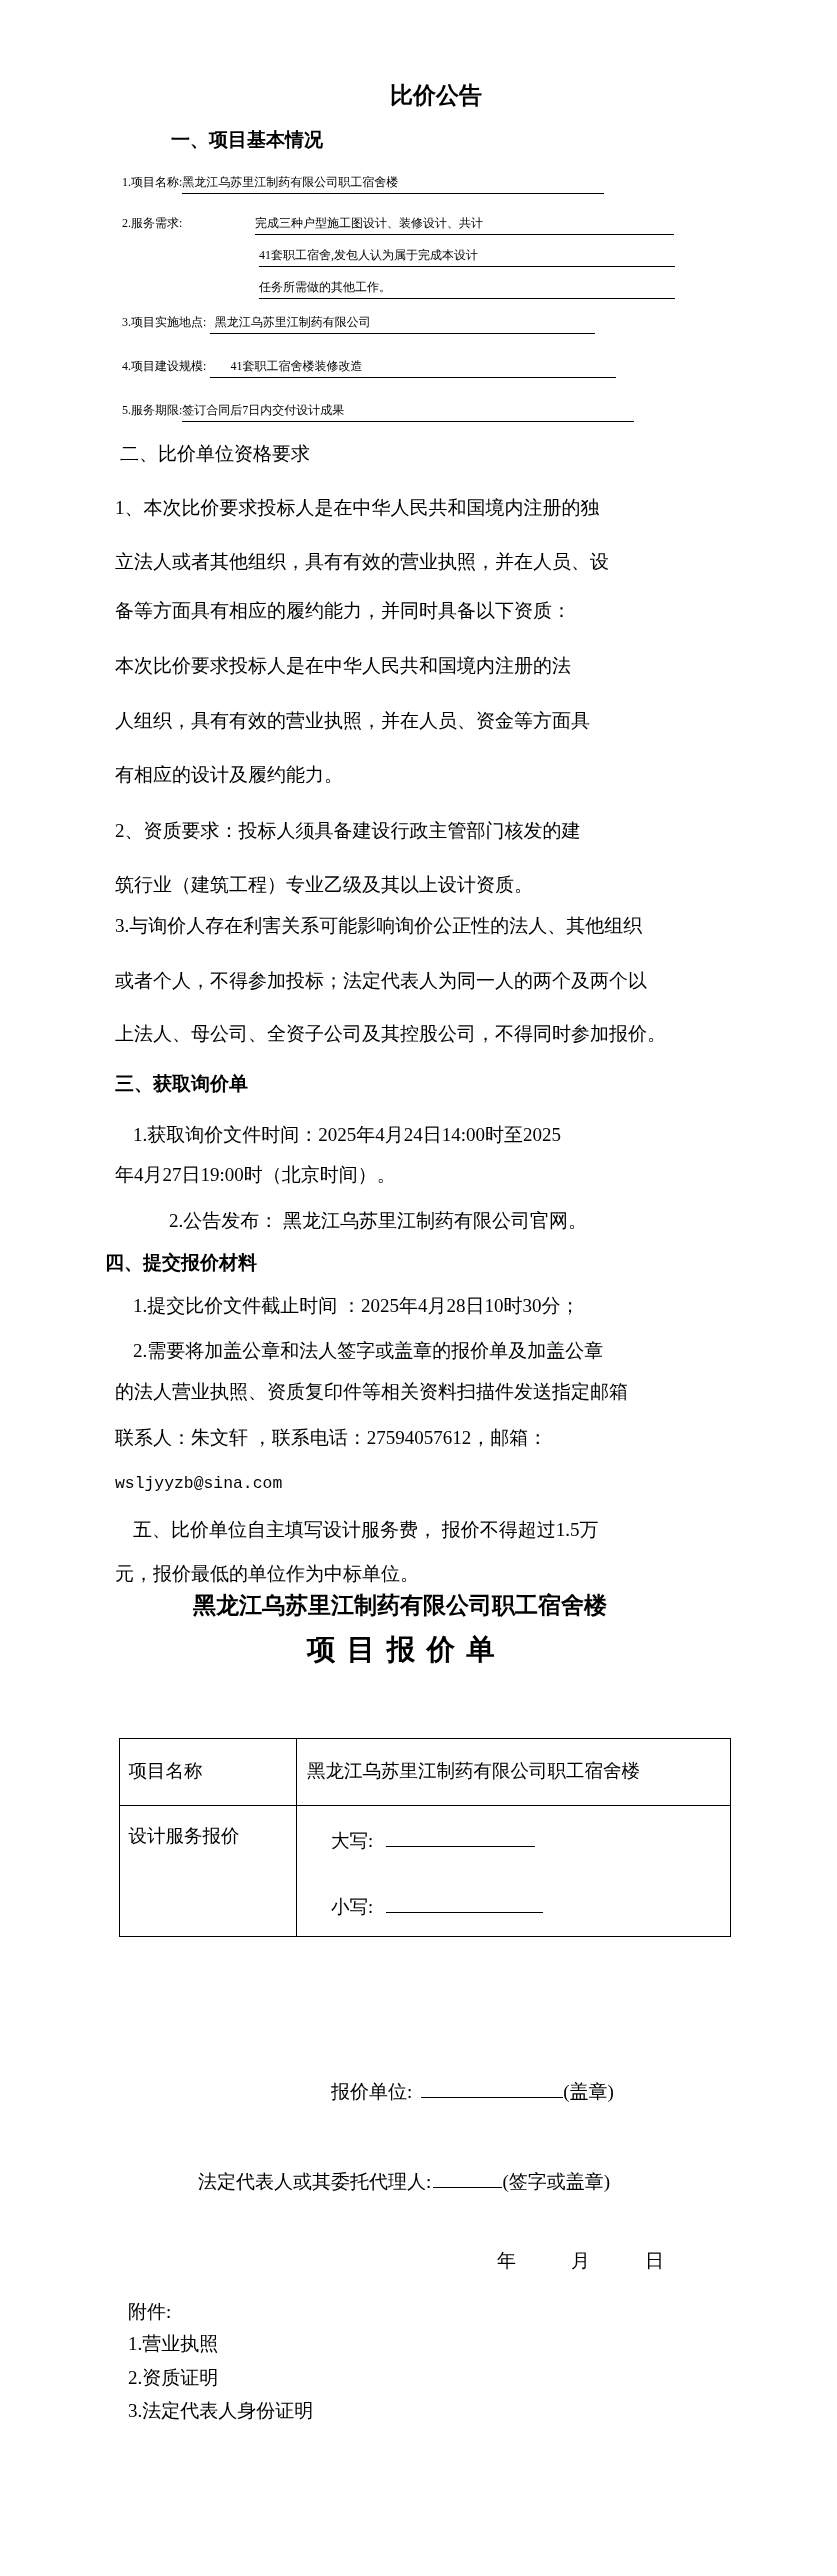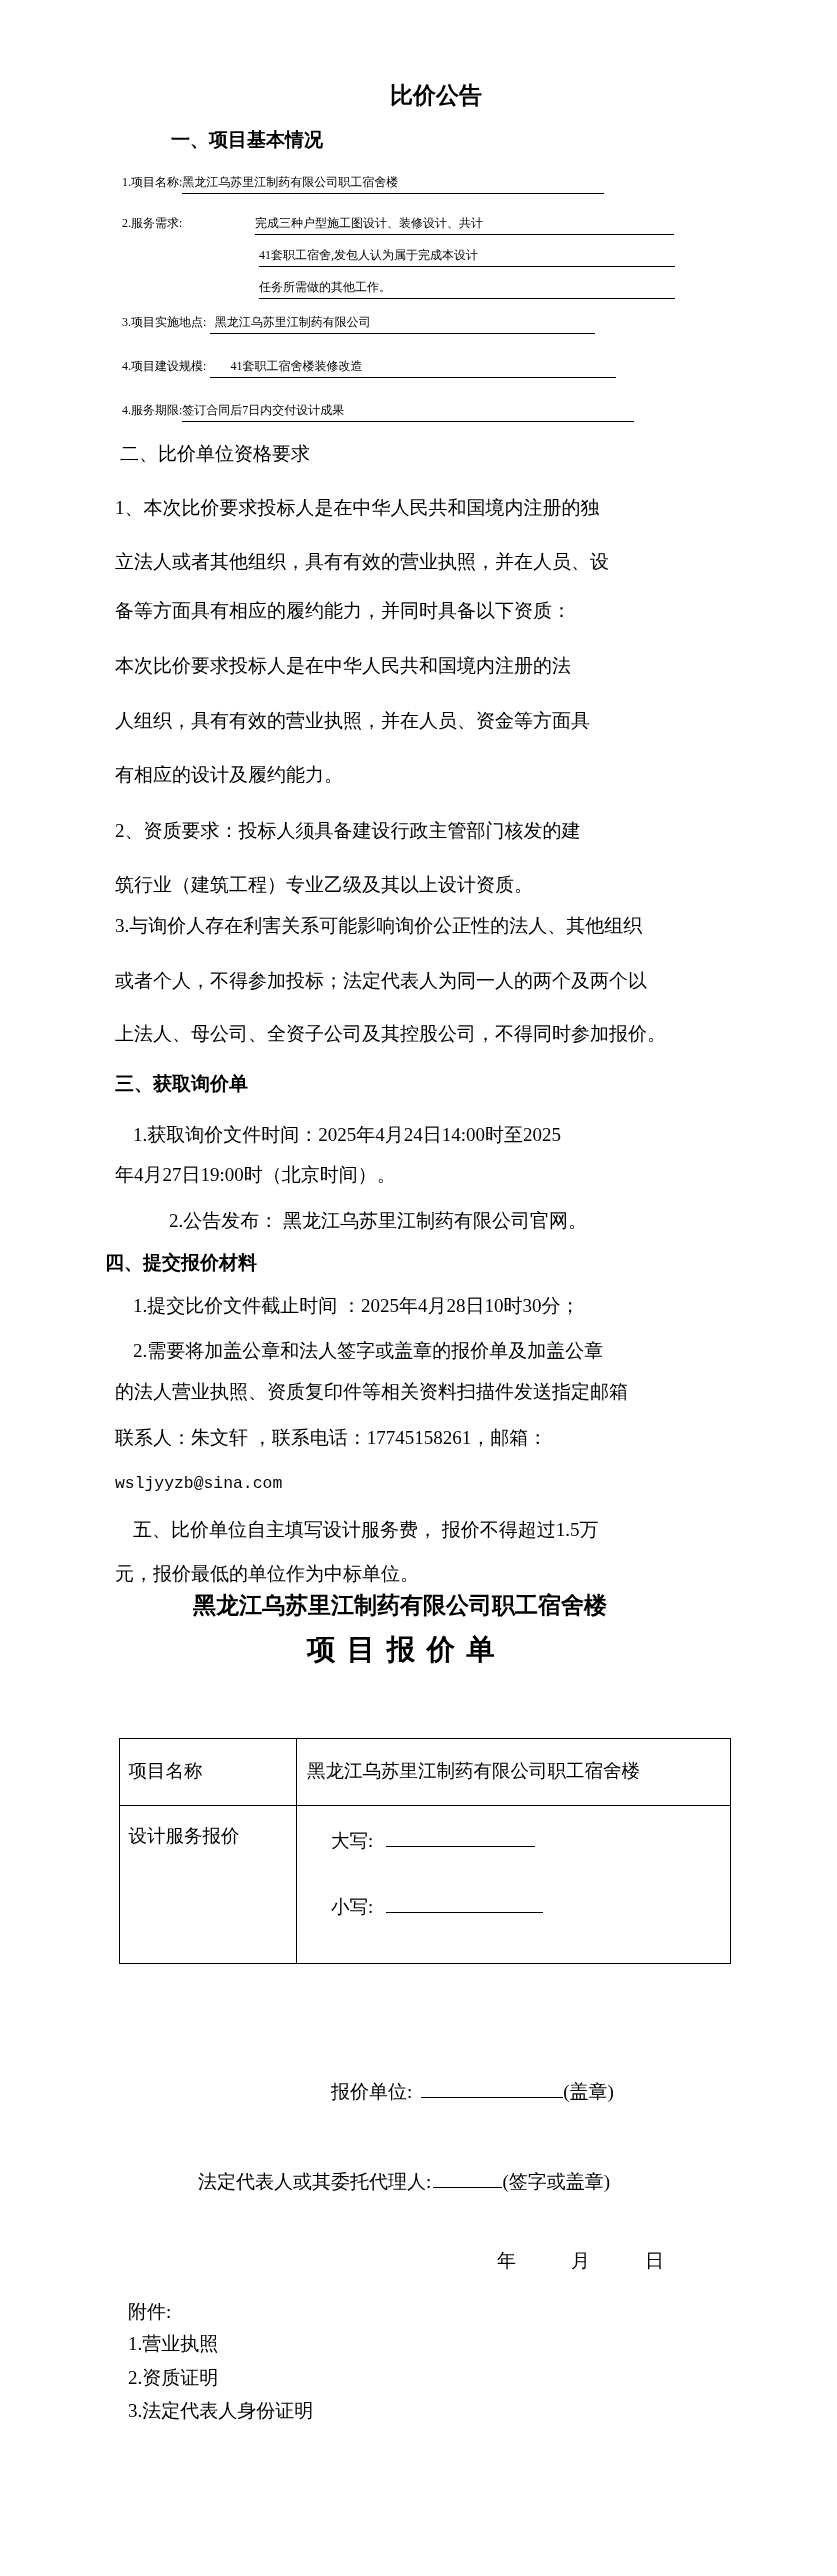--- a/index.html
+++ b/index.html
@@ -28,21 +28,21 @@
       display: inline-block;
       border-bottom: 1.6px solid #000;
       vertical-align: baseline;
       height: 18px;
     }
     .quote-table {
       position: absolute;
       left: 119px;
       top: 1738px;
       width: 612px;
-      height: 226px;
+      height: 199px;
       border: 1.1px solid #000;
       box-sizing: border-box;
     }
     .qt-row { position: absolute; left: 0; right: 0; }
     .qt-row.r1 { top: 0; height: 66px; border-bottom: 1.1px solid #000; }
     .qt-row.r2 { top: 66px; bottom: 0; }
     .qt-divider {
       position: absolute;
       left: 176px;
       top: 0;
@@ -80,21 +80,21 @@
 
 <div class="abs t38" style="left:122px; top:310px;">
   <span>3.项目实施地点:</span><span class="ul" style="width:385px; margin-left:3.2px; padding-left:5.3px; box-sizing:border-box;">黑龙江乌苏里江制药有限公司</span>
 </div>
 
 <div class="abs t38" style="left:122px; top:354px;">
   <span>4.项目建设规模:</span><span class="ul" style="width:406px; margin-left:3.2px; padding-left:21px; box-sizing:border-box;">41套职工宿舍楼装修改造</span>
 </div>
 
 <div class="abs t38" style="left:122px; top:398px;">
-  <span>4.服务期限:</span><span class="ul" style="width:452px;">签订合同后7日内交付设计成果</span>
+  <span>5.服务期限:</span><span class="ul" style="width:452px;">签订合同后7日内交付设计成果</span>
 </div>
 
 <div class="abs t36" style="left:120px; top:442px;">二、比价单位资格要求</div>
 <div class="abs t36" style="left:115px; top:496px;">1、本次比价要求投标人是在中华人民共和国境内注册的独</div>
 <div class="abs t36" style="left:115px; top:550px;">立法人或者其他组织，具有有效的营业执照，并在人员、设</div>
 <div class="abs t36" style="left:115px; top:599px;">备等方面具有相应的履约能力，并同时具备以下资质：</div>
 <div class="abs t36" style="left:115px; top:654px;">本次比价要求投标人是在中华人民共和国境内注册的法</div>
 <div class="abs t36" style="left:115px; top:709px;">人组织，具有有效的营业执照，并在人员、资金等方面具</div>
 <div class="abs t36" style="left:115px; top:763px;">有相应的设计及履约能力。</div>
 <div class="abs t36" style="left:115px; top:819px;">2、资质要求：投标人须具备建设行政主管部门核发的建</div>
@@ -105,21 +105,21 @@
 
 <div class="abs t36 bold" style="left:115px; top:1072px;">三、获取询价单</div>
 <div class="abs t36" style="left:133px; top:1123px;">1.获取询价文件时间：2025年4月24日14:00时至2025</div>
 <div class="abs t36" style="left:115px; top:1163px;">年4月27日19:00时（北京时间）。</div>
 <div class="abs t36" style="left:133px; top:1209px;margin-left:36px;">2.公告发布：  黑龙江乌苏里江制药有限公司官网。</div>
 
 <div class="abs t36 bold" style="left:105px; top:1251px;">四、提交报价材料</div>
 <div class="abs t36" style="left:133px; top:1294px;">1.提交比价文件截止时间 ：2025年4月28日10时30分；</div>
 <div class="abs t36" style="left:133px; top:1339px;">2.需要将加盖公章和法人签字或盖章的报价单及加盖公章</div>
 <div class="abs t36" style="left:115px; top:1382px;font-family:Liberation Mono, monospace;">的法人营业执照、资质复印件等相关资料扫描件发送指定邮箱</div>
-<div class="abs t36" style="left:115px; top:1426px;">联系人：朱文轩 ，联系电话：17745158261，邮箱：</div>
+<div class="abs t36" style="left:115px; top:1426px;">联系人：朱文轩 ，联系电话：27594057612，邮箱：</div>
 <div class="abs" style="left:115px; top:1473px; font-family:'Liberation Mono','DejaVu Sans Mono',monospace; font-size:16.4px; line-height:21px;">wsljyyzb@sina.com</div>
 
 <div class="abs t36" style="left:133px; top:1518px;">五、比价单位自主填写设计服务费，  报价不得超过1.5万</div>
 <div class="abs t36" style="left:115px; top:1562px;">元，报价最低的单位作为中标单位。</div>
 
 <div class="abs bold" style="left:193px; top:1592px; font-size:23px; line-height:27.4px;">黑龙江乌苏里江制药有限公司职工宿舍楼</div>
 <div class="abs bold" style="left:307px; top:1633px; font-size:28.5px; line-height:34px; letter-spacing:2.1px;">项 目 报 价 单</div>
 
 <div class="quote-table">
   <div class="qt-divider"></div>

